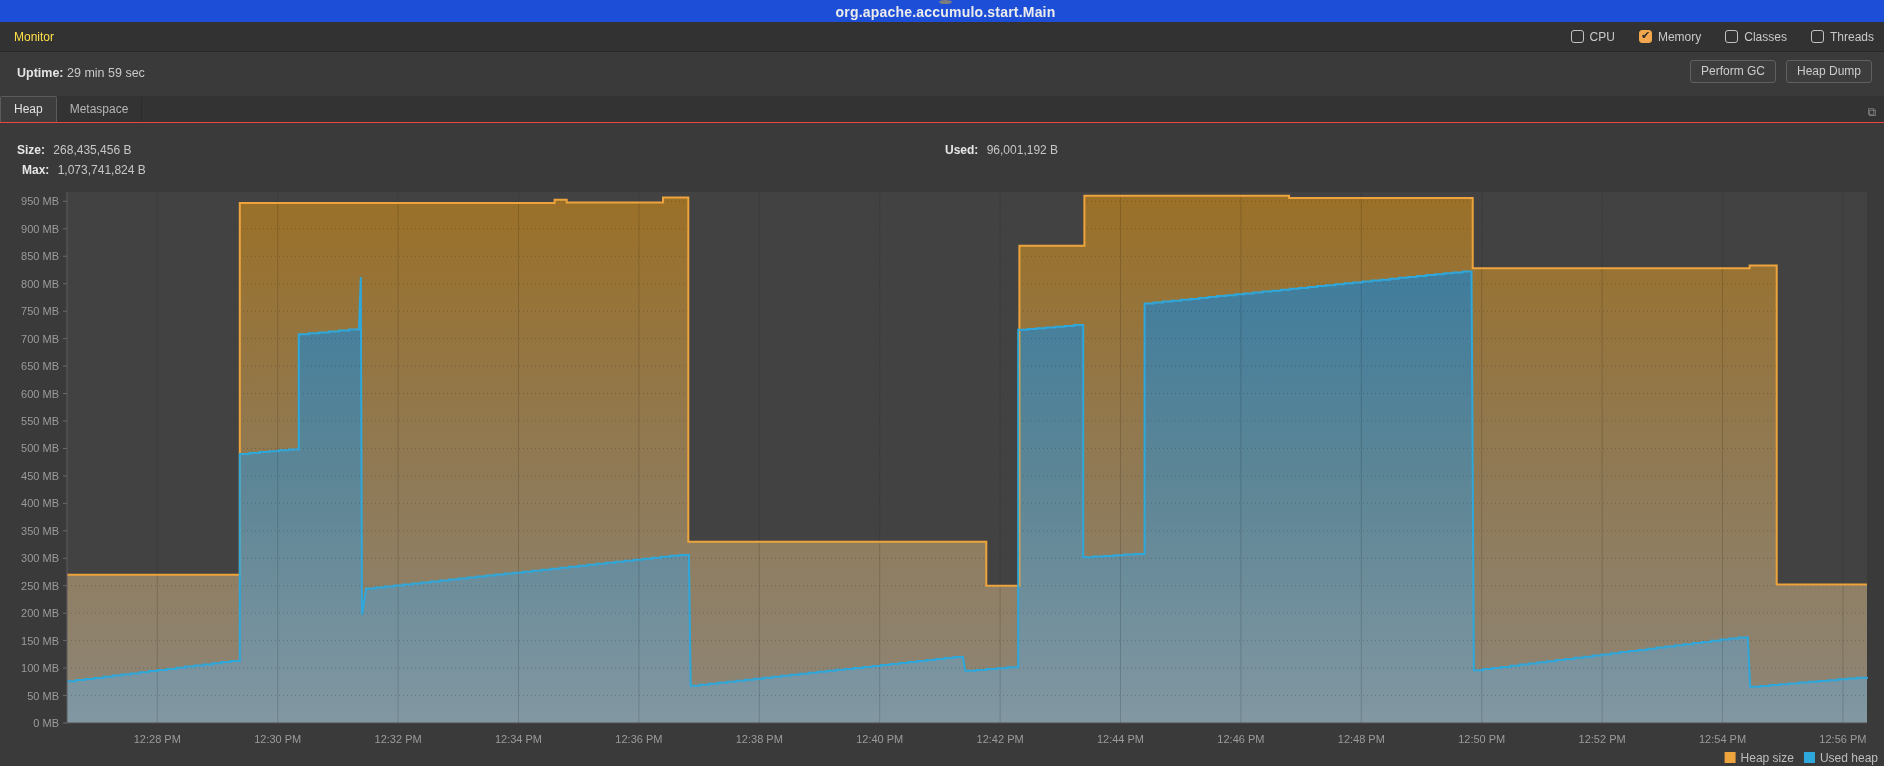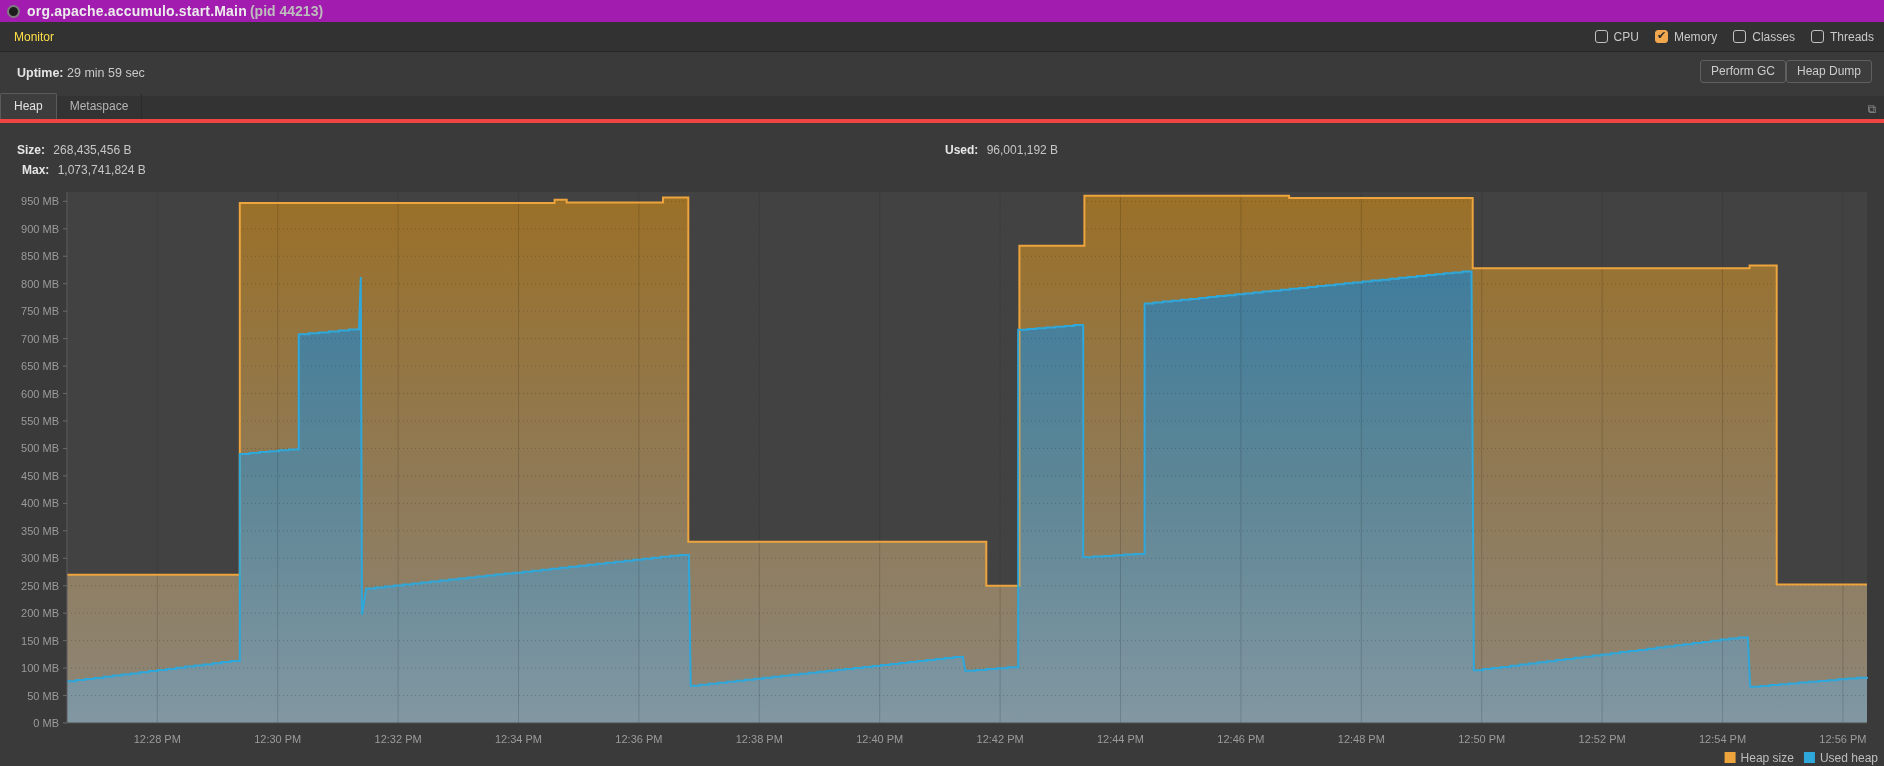--- a/index.html
+++ b/index.html
@@ -1,44 +1,44 @@
 <!DOCTYPE html>
 <html><head>
 <meta charset="utf-8">
 <style>
   html,body{margin:0;padding:0;background:#2b2b2b;}
   #app{position:relative;width:1884px;height:766px;background:#3a3a3b;overflow:hidden;
        font-family:"Liberation Sans","DejaVu Sans",sans-serif;color:#cfcfcf;}
   
-  #titlebar{position:absolute;left:0;top:0;width:100%;height:22px;background:#a21caf;
-            display:flex;align-items:center;}
+  #titlebar{position:absolute;left:0;top:0;width:100%;height:22px;background:#1d4ed8;
+            display:flex;align-items:center;flex-direction:column;}
   #appicon{width:13px;height:13px;border-radius:50%;background:#1d1d1d;border:2px solid #7d7d7d;
            margin-left:7px;box-sizing:border-box;}
   #wtitle{margin-left:7px;font-size:14px;font-weight:bold;color:#ececec;letter-spacing:.2px;}
   #wtitle-suffix{font-weight:bold;color:#bdbdbd;margin-left:3px;font-size:14px;}
   
   #toolbar{position:absolute;left:0;top:22px;width:100%;height:30px;background:#323233;
            border-bottom:1px solid #272727;display:flex;align-items:center;box-sizing:border-box;}
   #monitor-label{margin-left:14px;font-size:12px;color:#fde047;}
-  #cbgroup{margin-left:auto;display:flex;align-items:center;gap:16px;margin-right:10px;}
+  #cbgroup{margin-left:auto;display:flex;align-items:center;gap:24px;margin-right:10px;}
   .cb{display:flex;align-items:center;gap:6px;font-size:12px;color:#c9c9c9;cursor:default;}
   .cb .box{width:13px;height:13px;border:1px solid #c2c2c2;border-radius:3px;box-sizing:border-box;
            background:transparent;position:relative;}
   .cb .box.checked{background:#f2a74f;border-color:#f2a74f;}
   .cb .box.checked::after{content:"✔";position:absolute;left:1px;top:-2px;font-size:11px;color:#2c2c2c;font-weight:bold;}
   
   #staterow{position:absolute;left:0;top:52px;width:100%;height:44px;background:#3a3a3b;}
   #uptime{position:absolute;left:17px;top:14px;font-size:12.5px;color:#c9c9c9;}
   #uptime b{color:#e4e4e4;}
-  #actionbtns{position:absolute;right:12px;top:8px;display:flex;}
+  #actionbtns{position:absolute;right:12px;top:8px;display:flex;gap:10px;}
   .btn{background:#3d3d3e;border:1px solid #606060;border-radius:3px;color:#cccccc;
        font-size:12px;padding:3px 10px 4px 10px;font-family:inherit;}
   
   #tabbar{position:absolute;left:0;top:96px;width:100%;height:27px;background:#333334;
-          border-bottom:4px solid #ef4444;box-sizing:border-box;display:flex;align-items:flex-end;}
+          border-bottom:1px solid #ef4444;box-sizing:border-box;display:flex;align-items:flex-end;}
   .tab{font-size:12px;padding:5px 13px 6px 13px;color:#b5b5b5;border-right:1px solid #2b2b2b;}
   .tab.active{background:#3d3d3e;color:#e2e2e2;border:1px solid #5a5a5a;border-bottom:none;
               border-radius:2px 2px 0 0;}
   #tab-corner-icon{margin-left:auto;margin-right:8px;margin-bottom:4px;color:#909090;font-size:12px;line-height:12px;}
   
   .infoline{position:absolute;font-size:12px;color:#c6c6c6;}
   .infoline b{color:#e6e6e6;margin-right:5px;}
   
   #chart{position:absolute;left:0;top:0;width:1884px;height:766px;pointer-events:none;}
   svg text{font-family:"Liberation Sans","DejaVu Sans",sans-serif;}

